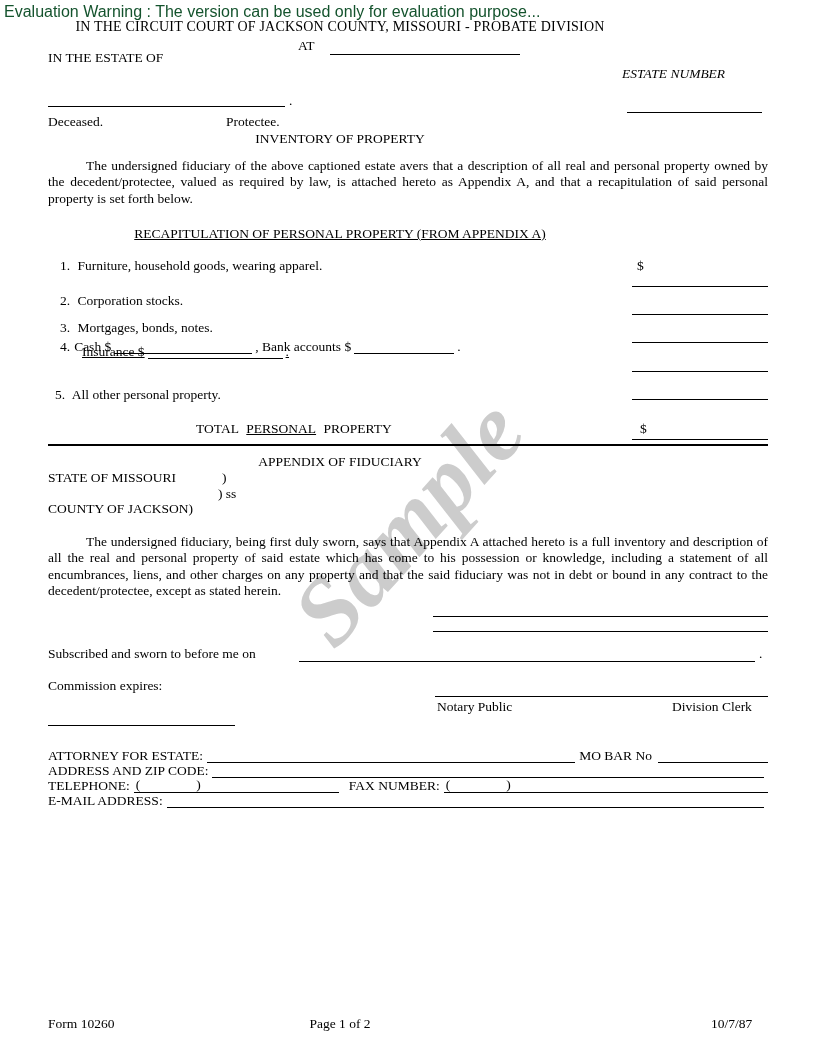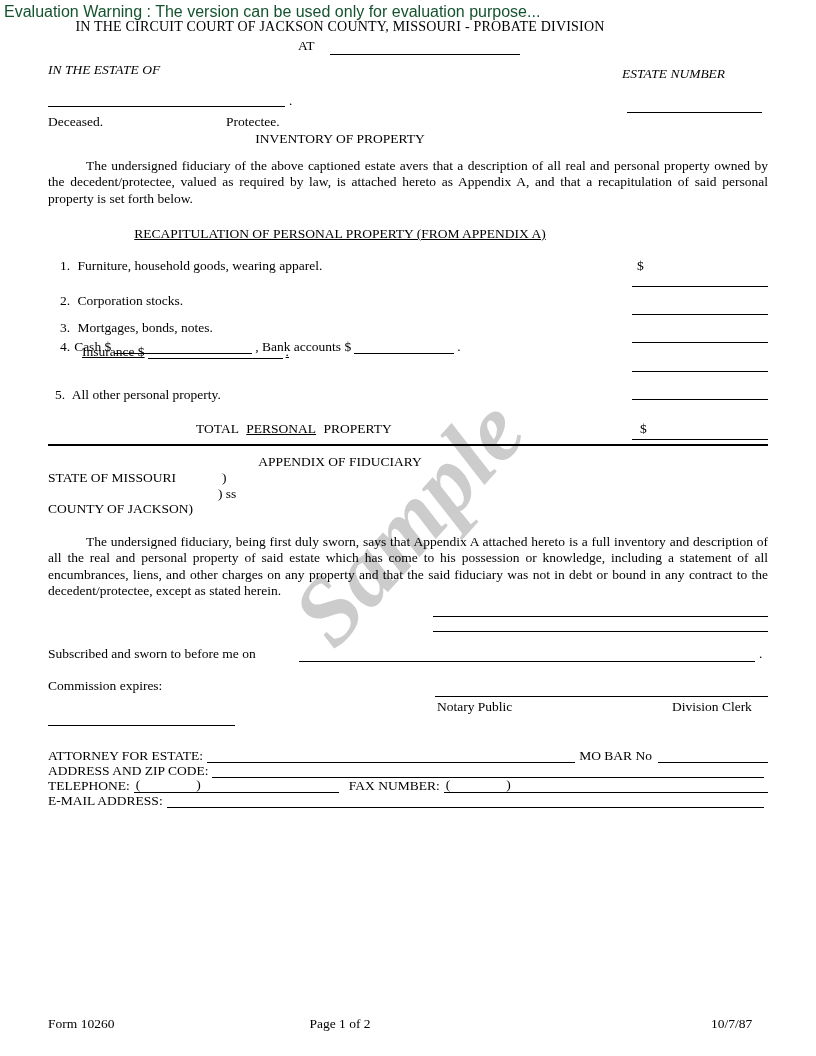--- a/index.html
+++ b/index.html
@@ -49,21 +49,21 @@
 <div class="page">
 
   <div class="watermark">Sample</div>
 
   <div class="warning">Evaluation Warning : The version can be used only for evaluation purpose...</div>
 
   <div class="center title-line" style="top:19px;">IN THE CIRCUIT COURT OF JACKSON COUNTY, MISSOURI - PROBATE DIVISION</div>
   <span class="abs" style="left:298px;top:38px;">AT</span>
   <div class="rule" style="left:330px;top:54px;width:190px;"></div>
 
-  <span class="abs" style="left:48px;top:62px;font-style:italic;">IN THE ESTATE OF</span>
+  <span class="abs" style="left:48px;top:50px;">IN THE ESTATE OF</span>
   <span class="abs" style="left:622px;top:66px;font-style:italic;">ESTATE NUMBER</span>
 
   <div class="rule" style="left:48px;top:106px;width:237px;"></div>
   <span class="abs" style="left:289px;top:93px;">.</span>
   <div class="rule" style="left:627px;top:112px;width:135px;"></div>
 
   <span class="abs" style="left:48px;top:114px;">Deceased.</span>
   <span class="abs" style="left:226px;top:114px;">Protectee.</span>
 
   <div class="center" style="top:131px;">INVENTORY OF PROPERTY</div>

